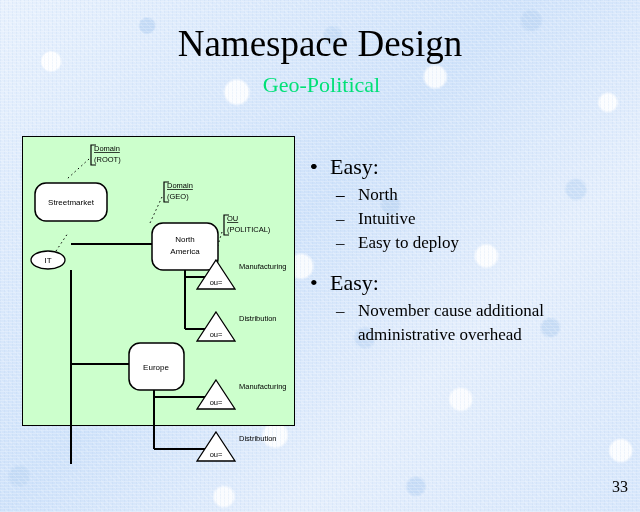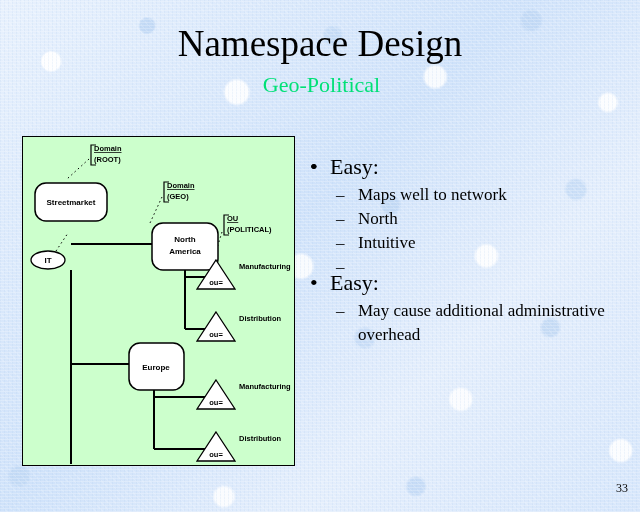--- a/index.html
+++ b/index.html
@@ -75,25 +75,24 @@
     line-height: 26px;
     color: #00e077;
     white-space: nowrap;
     margin-left: 9px;
   }
 
   
   #diagram {
     position: absolute;
     left: 22px; top: 136px;
-    width: 273px; height: 330px;
+    width: 273px; height: 290px;
     background: #ccffcc;
     border: 1px solid #000;
     box-sizing: border-box;
-    font-weight: bold;
   }
   #diagram svg { display: block; }
 
   .node-text {
     font-family: "Liberation Sans", sans-serif;
     font-size: 8px;
     fill: #000;
   }
   .tri-text {
     font-family: "Liberation Sans", sans-serif;
@@ -154,21 +153,21 @@
     left: 6px; top: 0;
     font-size: 17px;
     line-height: 24px;
   }
   .gap { height: 10px; }
 
   #page-number {
     position: absolute;
     right: 12px;
     bottom: 16px;
-    font-size: 12px;
+    font-size: 16px;
     color: #000;
     font-family: "Liberation Serif", serif;
   }
 </style>
 </head>
 <body>
 
 <div id="slide">
   <div id="noise"></div>
 
@@ -271,45 +270,45 @@
       <li class="b1">
         <span class="bullet">•</span>
       </li>
 
       <li class="b1">
         <span class="bullet">•</span>
         <span>Easy:</span>
         <ul class="lvl2">
           <li class="b2">
             <span class="dash">–</span>
-            <span>Maps well to network</span>
           </li>
           <li class="b2">
             <span class="dash">–</span>
             <span>North</span>
           </li>
           <li class="b2">
             <span class="dash">–</span>
             <span>Intuitive</span>
           </li>
           <li class="b2">
             <span class="dash">–</span>
+            <span>Easy to deploy</span>
           </li>
         </ul>
       </li>
 
       <div class="gap"></div>
 
       <li class="b1">
         <span class="bullet">•</span>
         <span>Easy:</span>
         <ul class="lvl2">
           <li class="b2">
             <span class="dash">–</span>
-            <span>May cause additional administrative overhead</span>
+            <span>November cause additional administrative overhead</span>
           </li>
         </ul>
       </li>
 
     </ul>
   </div>
 
   <div id="page-number">33</div>
 </div>
 

